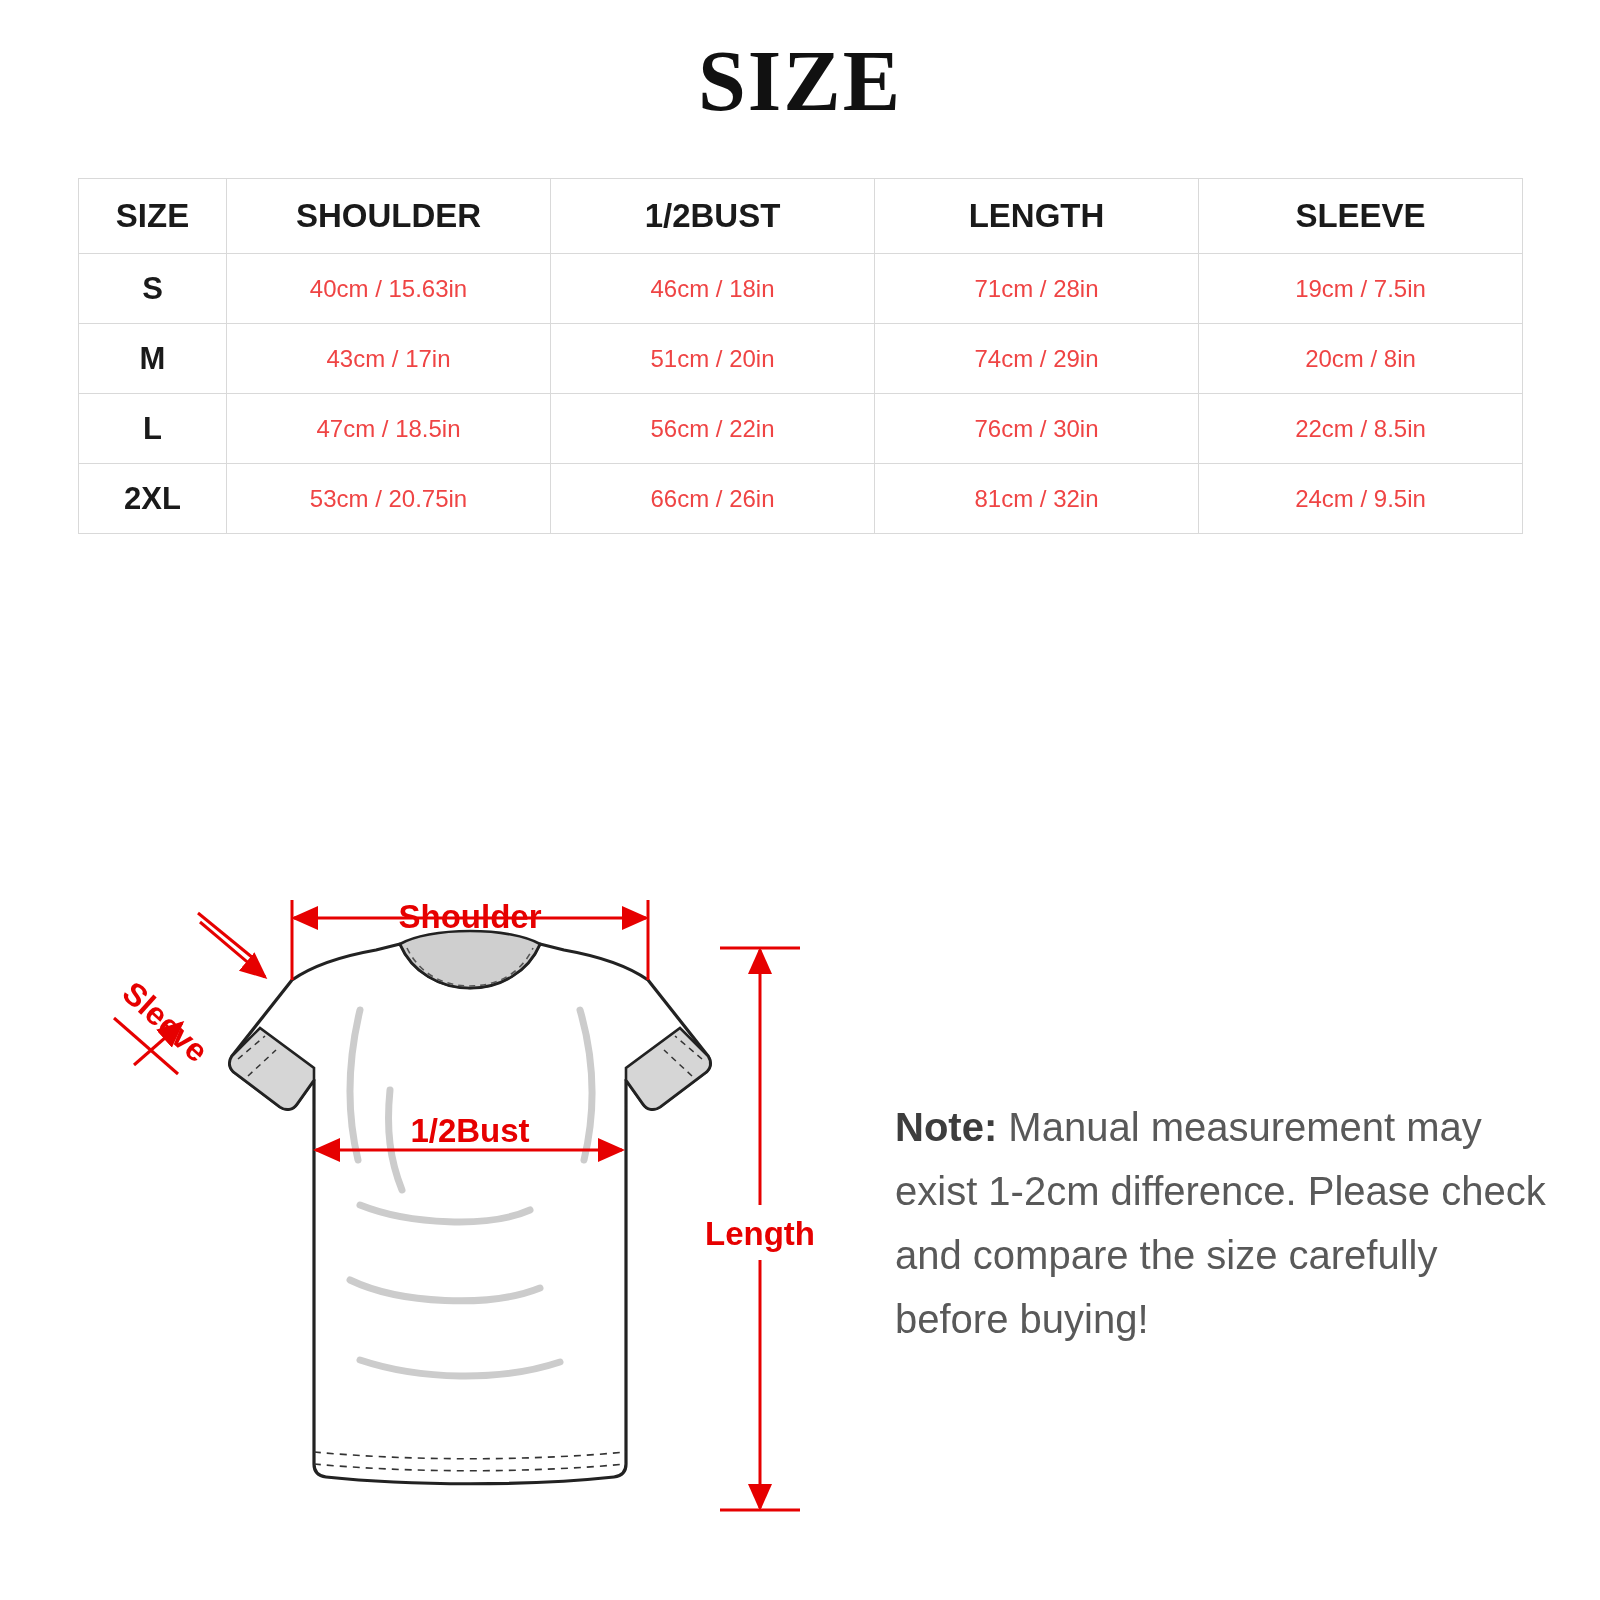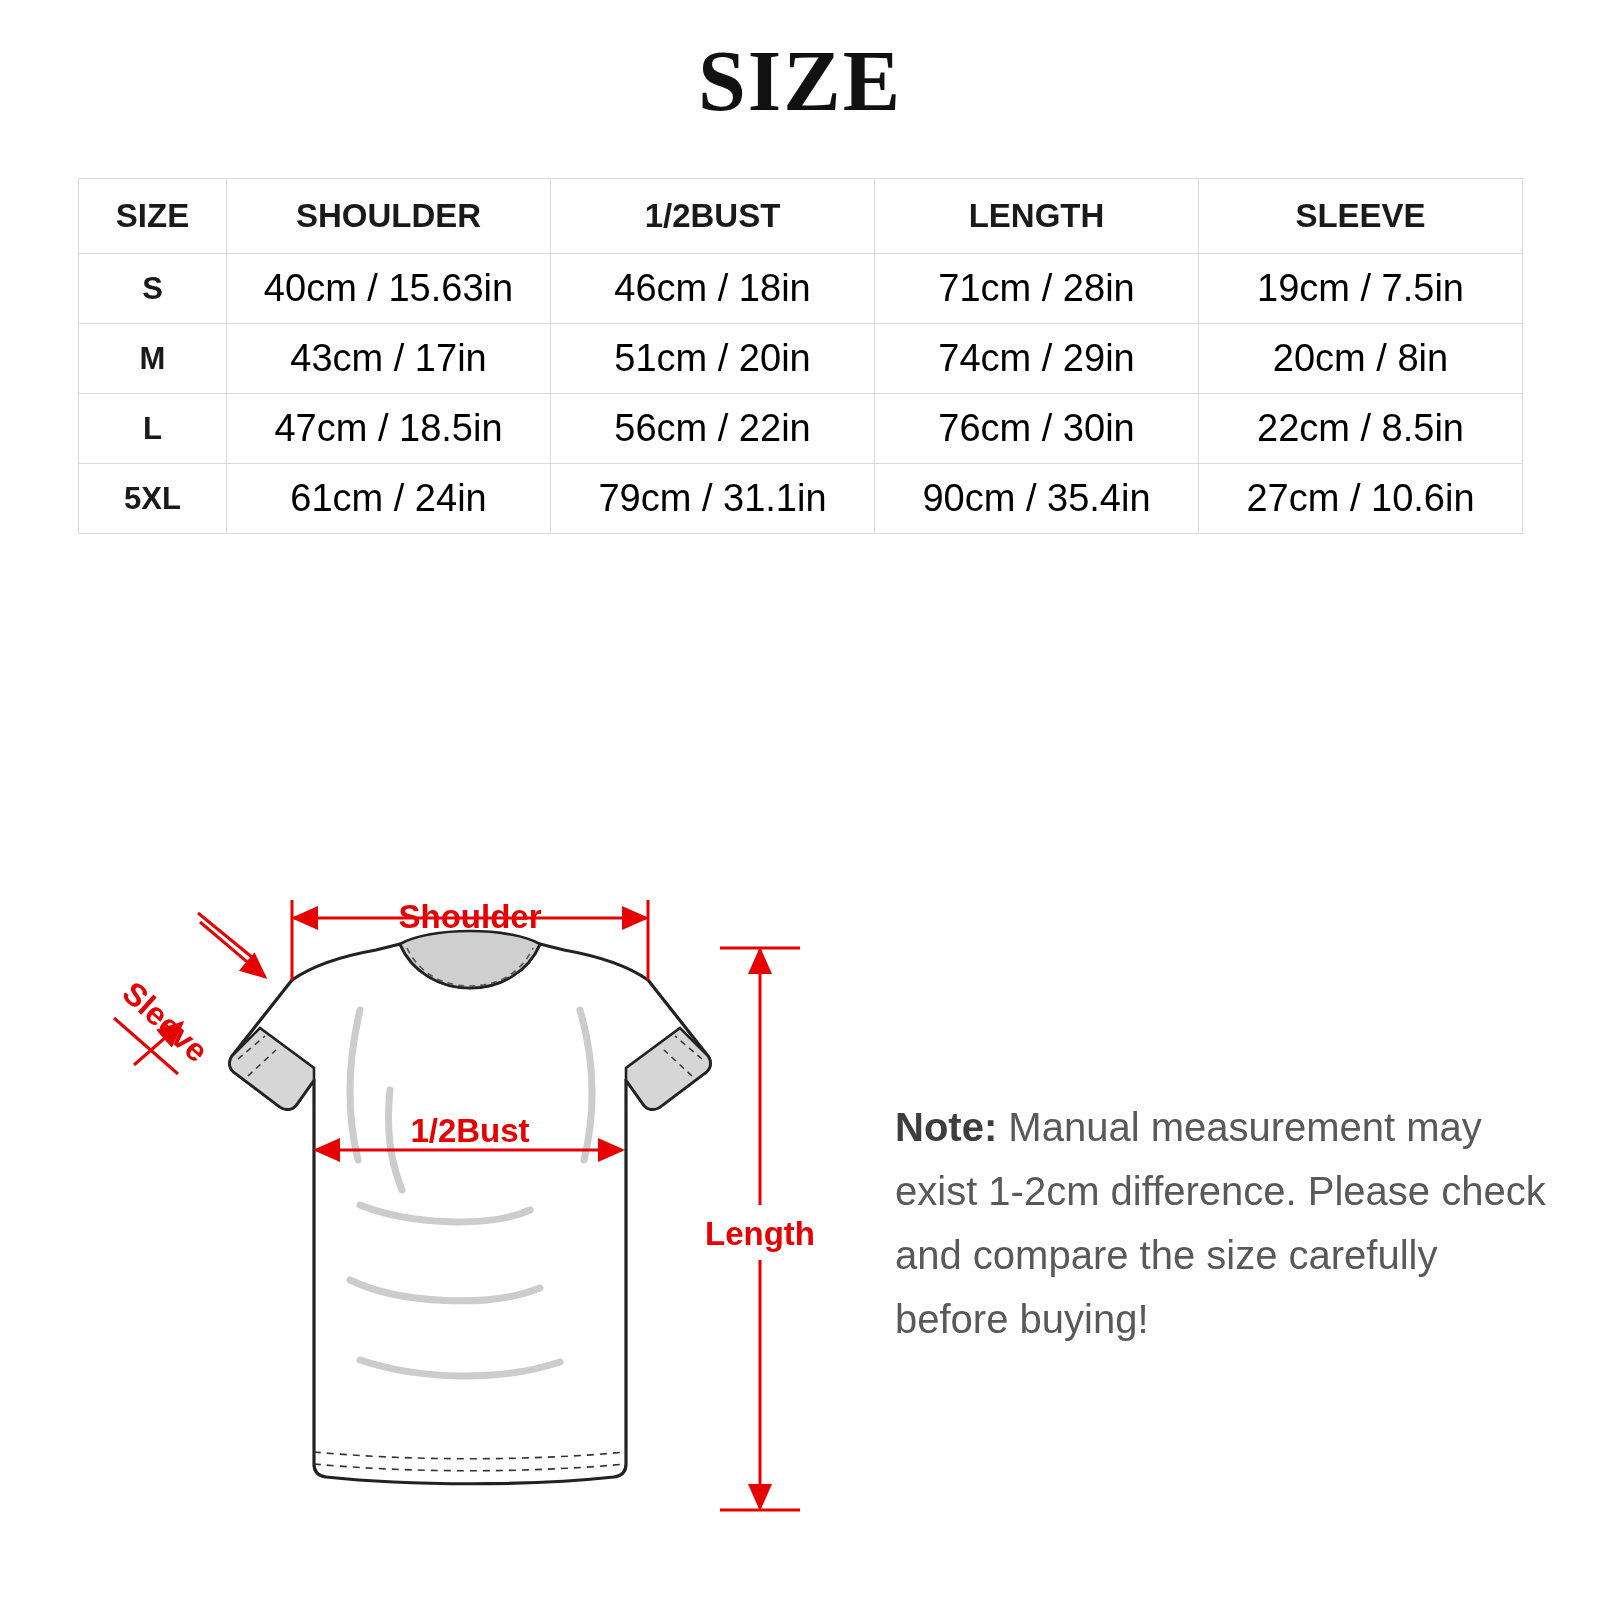--- a/index.html
+++ b/index.html
@@ -52,23 +52,23 @@
     font-weight: 700;
     color: #1a1a1a;
     height: 74px;
   }
   .size-table td.size-col {
     font-size: 31px;
     font-weight: 700;
     color: #1a1a1a;
   }
   .size-table td.val {
-    font-size: 38px;
+    font-size: 24px;
     font-weight: 400;
-    color: #000000;
+    color: #ef4444;
   }
   .col-size   { width: 148px; }
   .col-shoulder { width: 324px; }
   .col-bust   { width: 324px; }
   .col-length { width: 324px; }
   .col-sleeve { width: 324px; }
 
   
   .diagram {
     position: absolute;
@@ -133,25 +133,25 @@
       <td class="val">20cm / 8in</td>
     </tr>
     <tr>
       <td class="size-col">L</td>
       <td class="val">47cm / 18.5in</td>
       <td class="val">56cm / 22in</td>
       <td class="val">76cm / 30in</td>
       <td class="val">22cm / 8.5in</td>
     </tr>
     <tr>
-      <td class="size-col">5XL</td>
-      <td class="val">61cm / 24in</td>
-      <td class="val">79cm / 31.1in</td>
-      <td class="val">90cm / 35.4in</td>
-      <td class="val">27cm / 10.6in</td>
+      <td class="size-col">2XL</td>
+      <td class="val">53cm / 20.75in</td>
+      <td class="val">66cm / 26in</td>
+      <td class="val">81cm / 32in</td>
+      <td class="val">24cm / 9.5in</td>
     </tr>
   </tbody>
 </table>
 
 <div class="diagram">
   <svg width="800" height="700" viewBox="0 0 800 700" xmlns="http://www.w3.org/2000/svg">
     <defs>
       <marker id="arrR" markerWidth="10" markerHeight="10" refX="8" refY="4" orient="auto">
         <path d="M0,0 L9,4 L0,8 z" fill="#e60000"></path>
       </marker>

